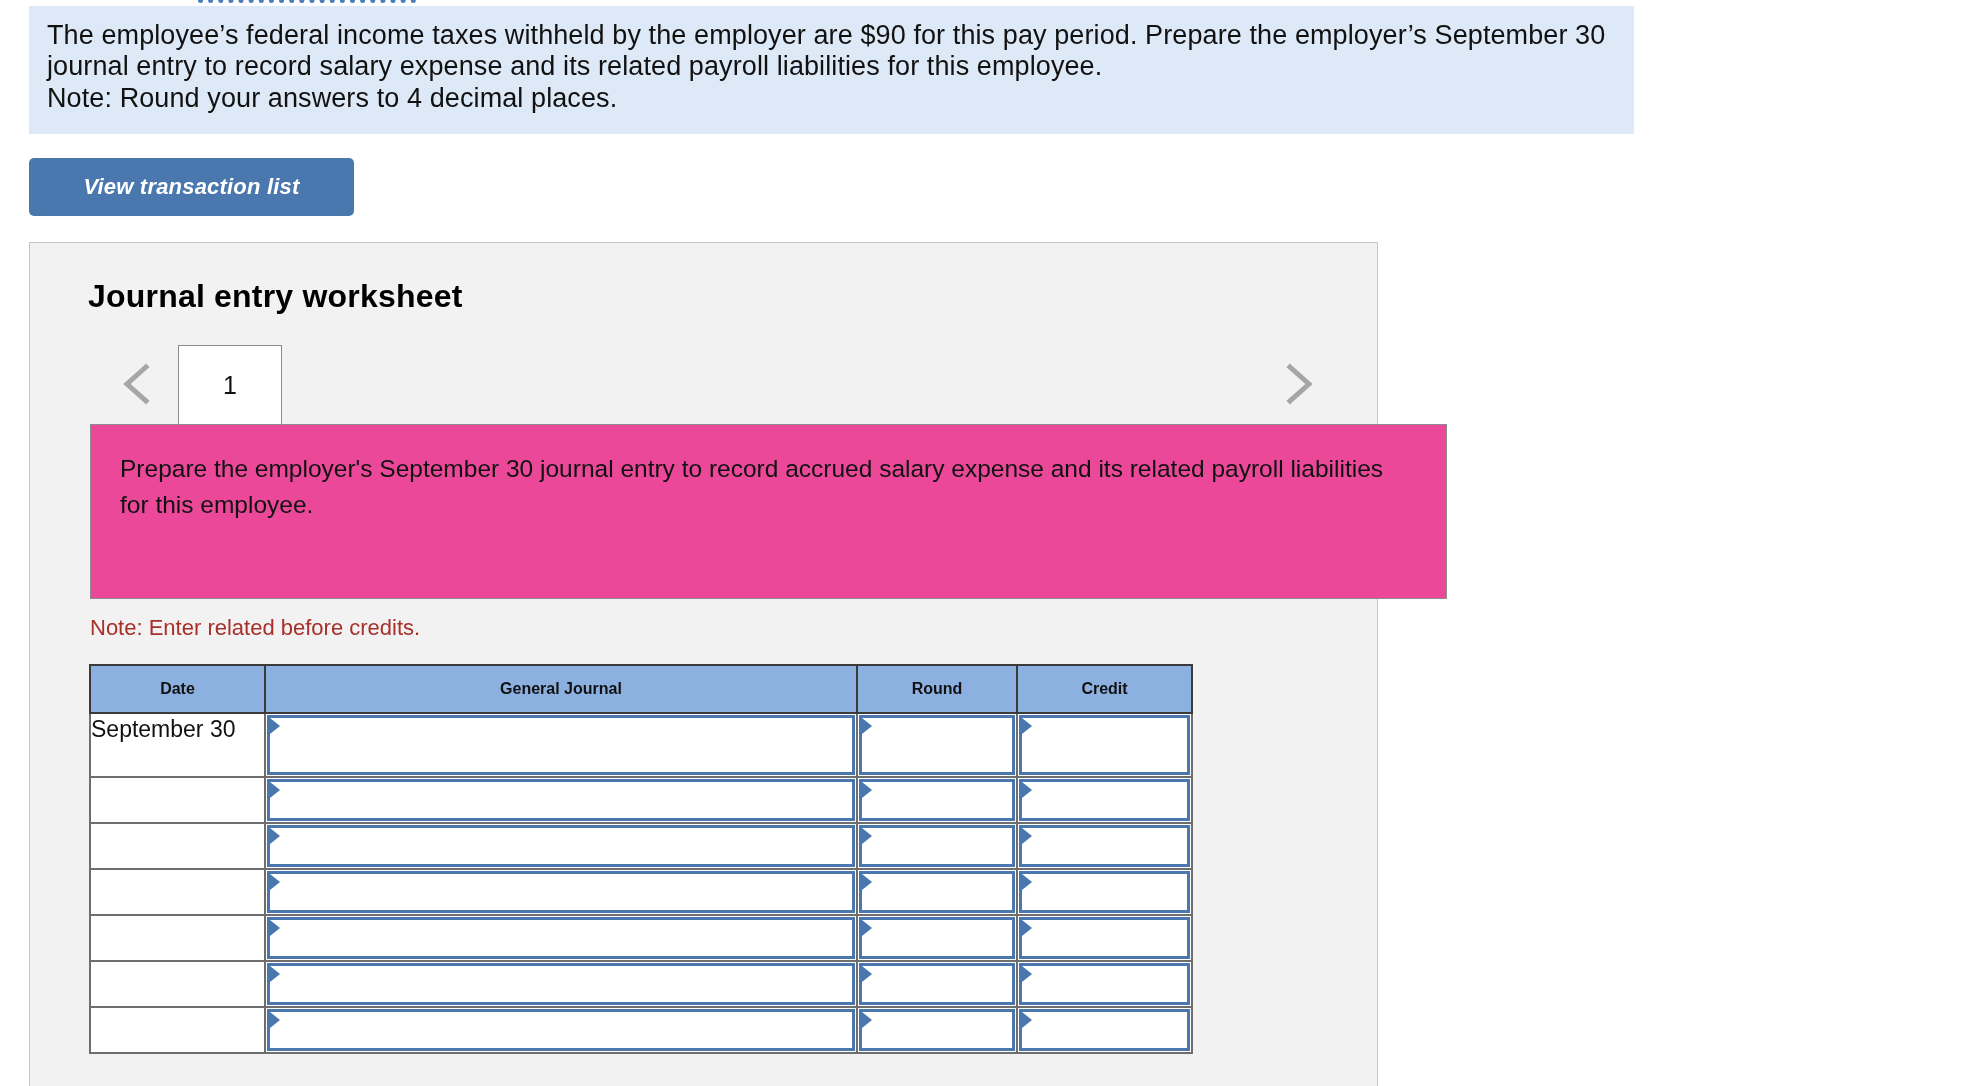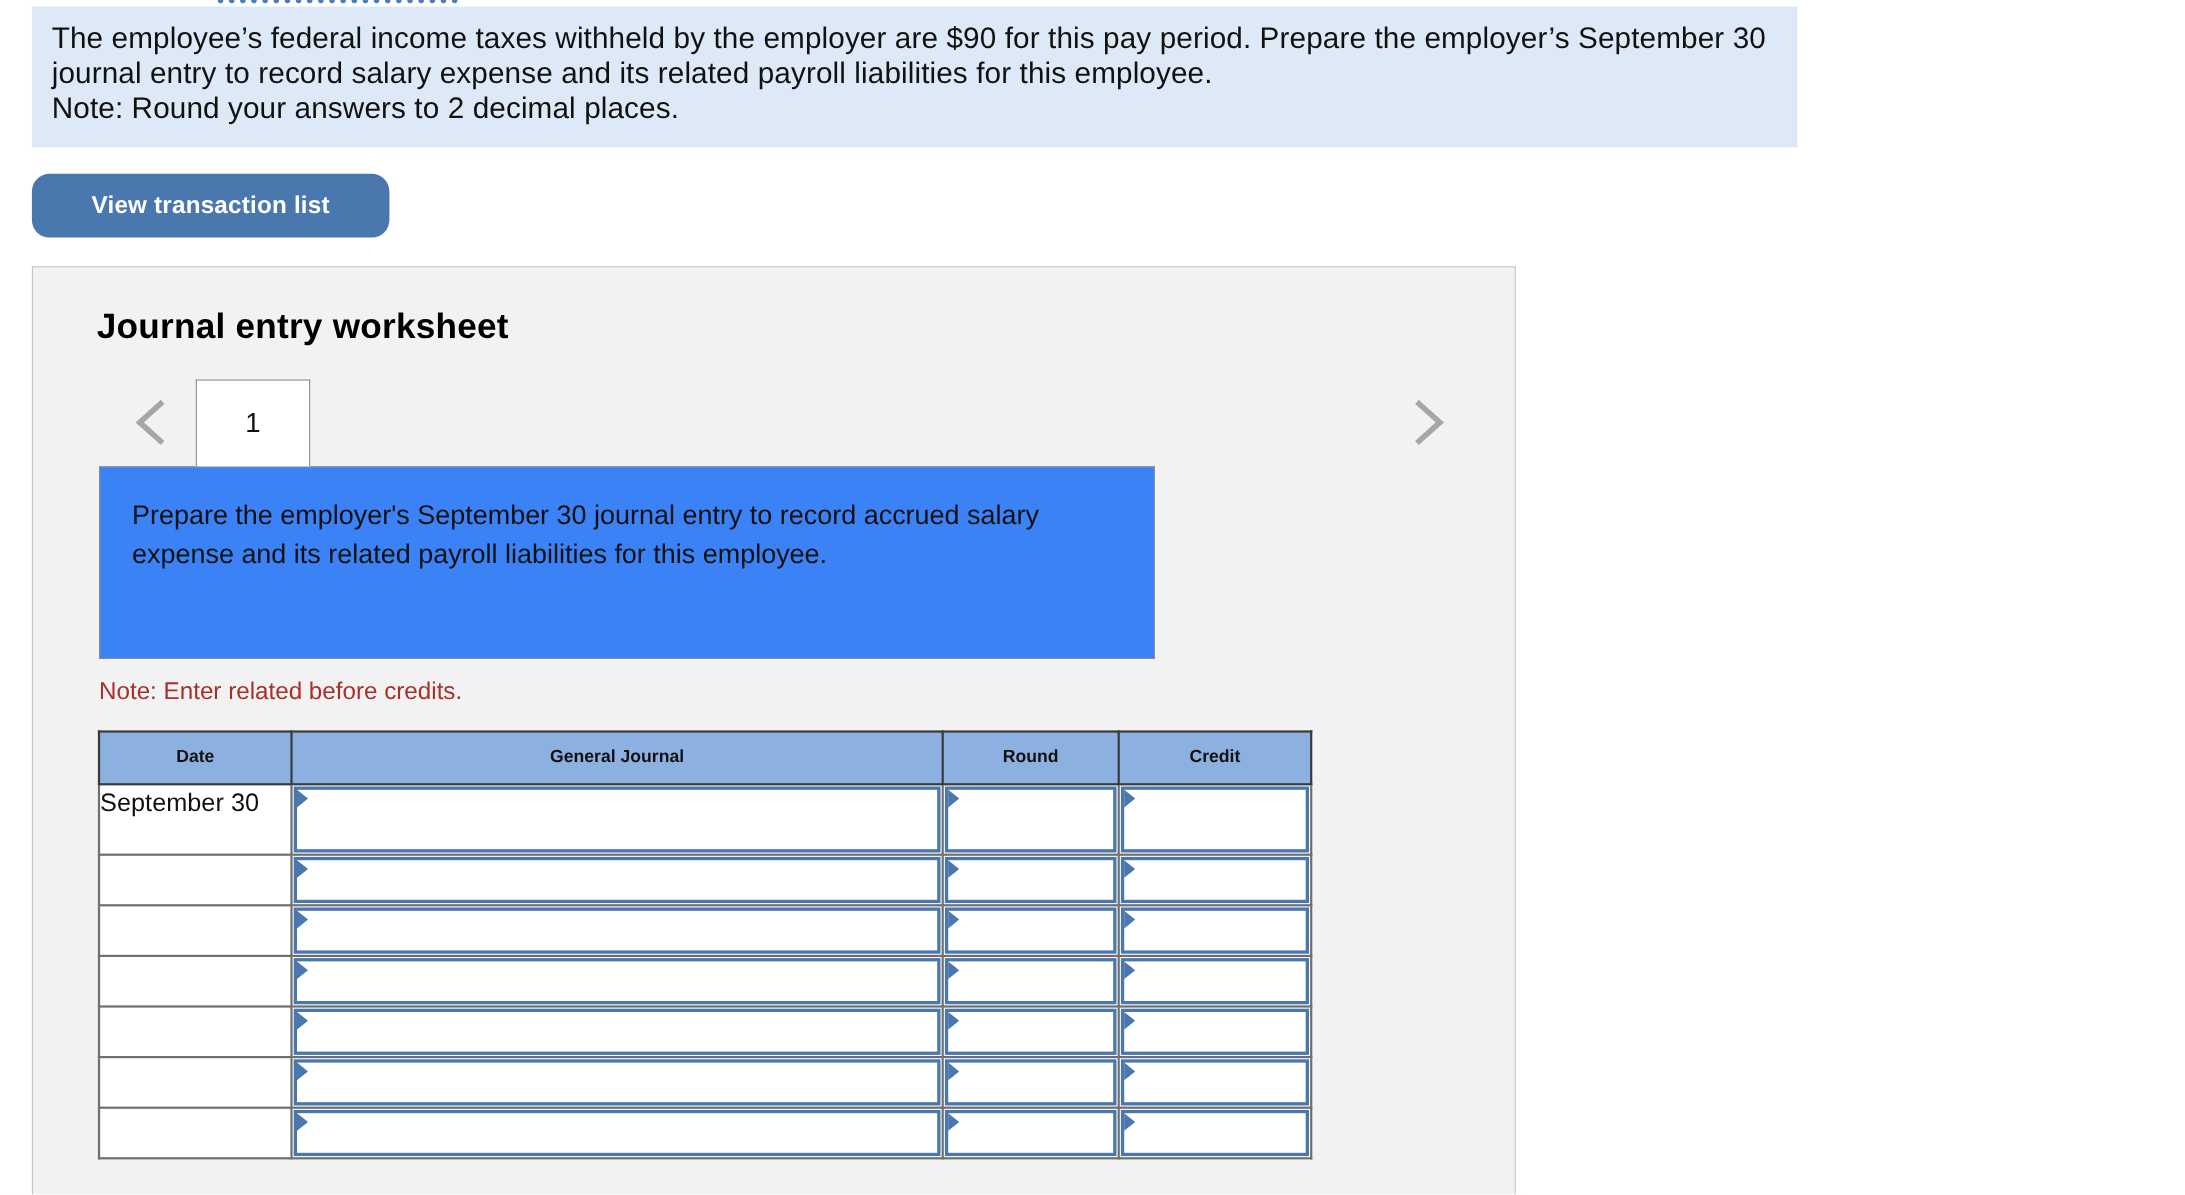--- a/index.html
+++ b/index.html
@@ -53,29 +53,30 @@
 
   
   .view-btn {
     position: absolute;
     left: 29px;
     top: 158px;
     width: 325px;
     height: 58px;
     background: #4a77ae;
     border: none;
-    border-radius: 16px;
+    border-radius: 5px;
     color: #ffffff;
     font-family: "Liberation Sans", sans-serif;
     font-size: 22px;
     font-weight: bold;
     letter-spacing: 0.2px;
     cursor: pointer;
     padding: 0;
     text-align: center;
+    font-style: italic;
   }
 
   
   .worksheet-card {
     position: absolute;
     left: 29px;
     top: 242px;
     width: 1349px;
     height: 844px;
     background: #f2f2f2;
@@ -131,23 +132,23 @@
     color: #111;
     cursor: pointer;
     z-index: 3;
   }
 
   
   .instr-panel {
     position: absolute;
     left: 60px;
     top: 181px;
-    width: 960px;
+    width: 1357px;
     height: 175px;
-    background: #3b82f6;
+    background: #ec4899;
     border: 1px solid #8c8c8c;
     box-sizing: border-box;
     padding: 26px 30px 0 29px;
     z-index: 1;
   }
   .instr-panel p {
     margin: 0;
     font-size: 24.5px;
     line-height: 36px;
     color: #111111;
@@ -234,21 +235,21 @@
   .row-tall td { height: 62px; }
   .row-std  td { height: 44px; }
 </style>
 </head>
 <body>
 
 <div class="top-dots"></div>
 
 <div class="info-banner">
   <p>The employee’s federal income taxes withheld by the employer are $90 for this pay period. Prepare the employer’s September 30 journal entry to record salary expense and its related payroll liabilities for this employee.</p>
-  <p class="info-note">Note: Round your answers to 2 decimal places.</p>
+  <p class="info-note">Note: Round your answers to 4 decimal places.</p>
 </div>
 
 <button class="view-btn">View transaction list</button>
 
 <div class="worksheet-card">
 
   <div class="ws-title">Journal entry worksheet</div>
 
   <div class="tab-strip">
     <div class="arrow arrow-prev">

